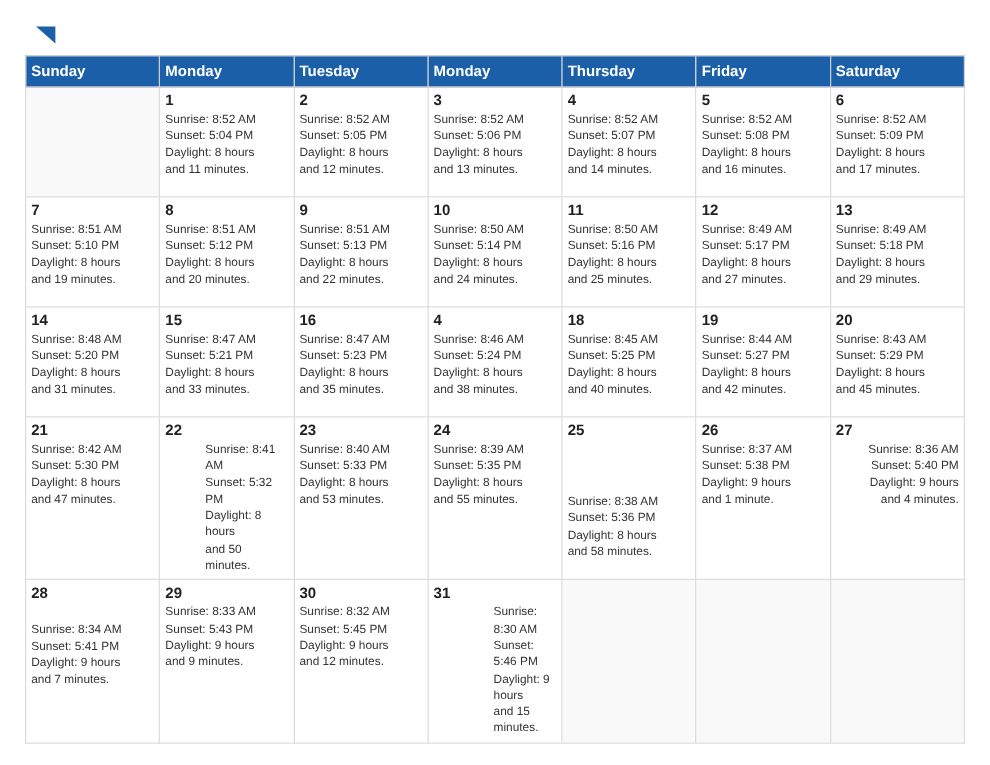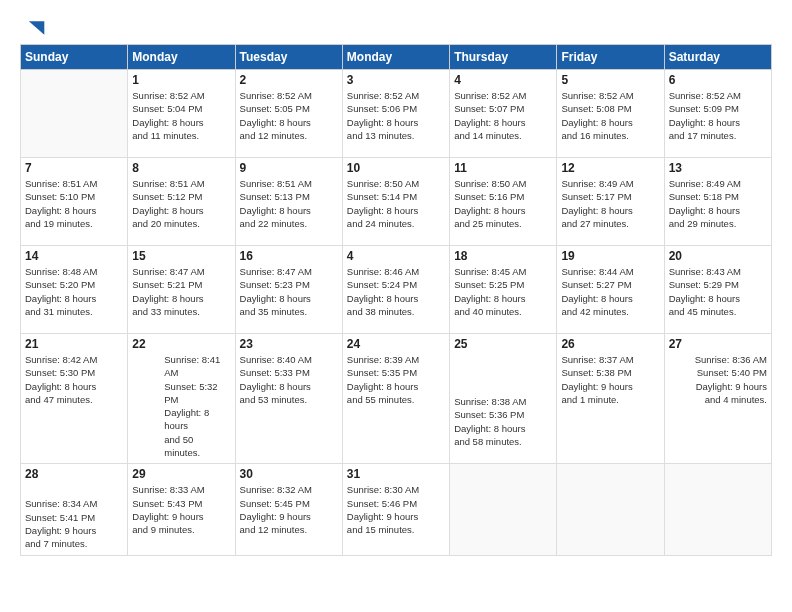--- a/index.html
+++ b/index.html
@@ -343,21 +343,21 @@
           </td>
           <td>
             <span class="day-number">30</span>
             <div class="day-info" style="white-space: pre-line;">Sunrise: 8:32 AM
 Sunset: 5:45 PM
 Daylight: 9 hours
 and 12 minutes.</div>
           </td>
           <td>
             <span class="day-number">31</span>
-            <div class="day-info" style="white-space: pre-line;">Sunrise: 8:30 AM
+            <div class="day-info" style="white-space: pre-line; margin-left: 48px;">Sunrise: 8:30 AM
 Sunset: 5:46 PM
 Daylight: 9 hours
 and 15 minutes.</div>
           </td>
           <td class="empty"></td>
           <td class="empty"></td>
           <td class="empty"></td>
         </tr>
       </tbody>
   </table>

